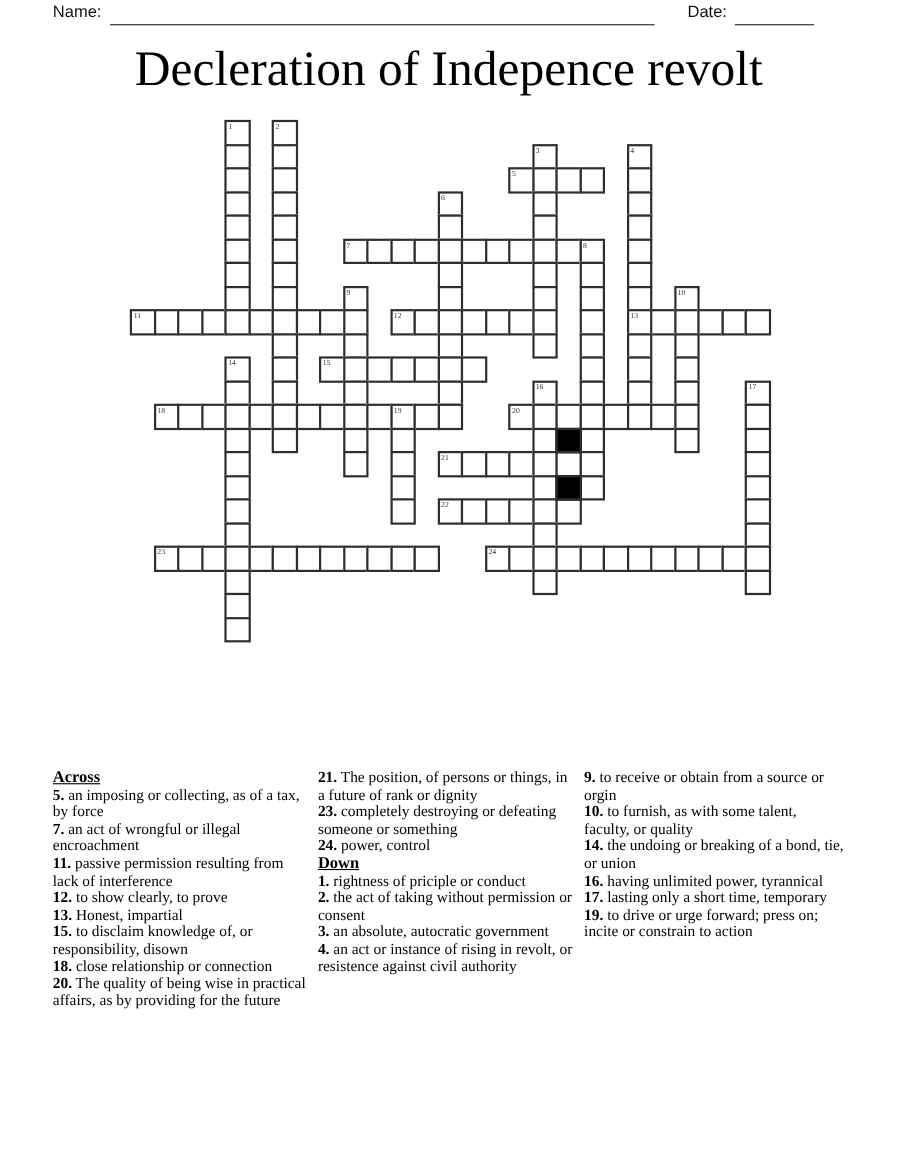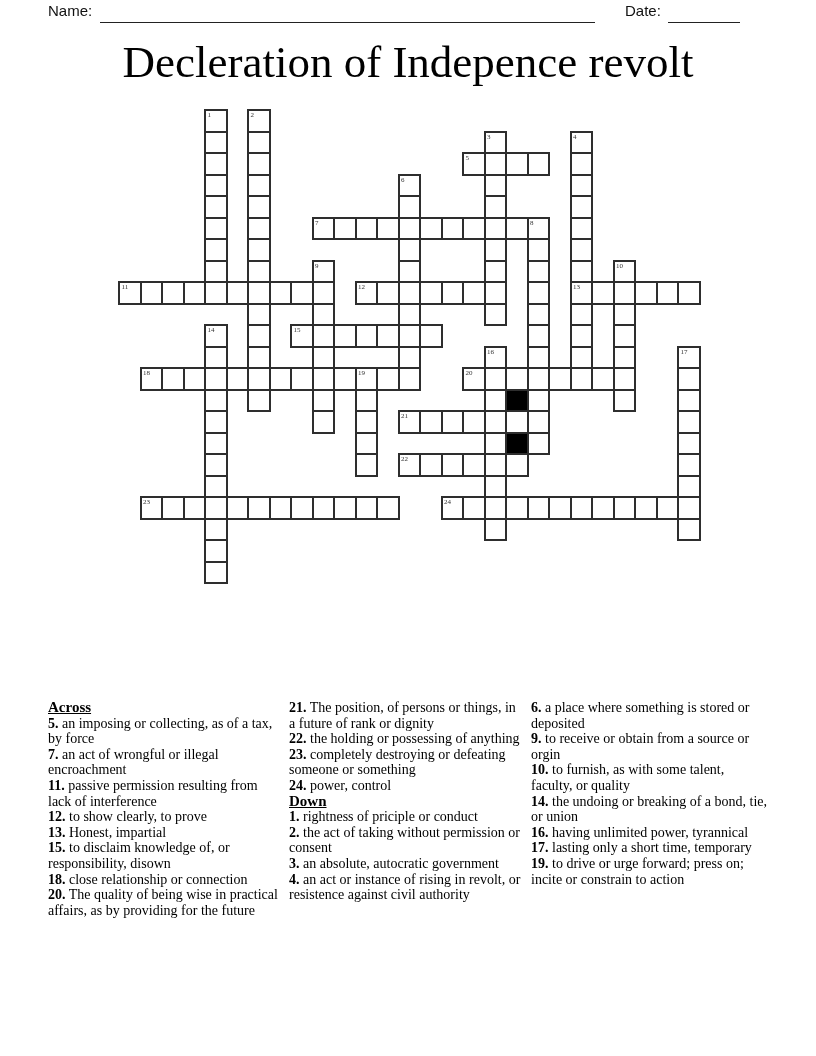--- a/index.html
+++ b/index.html
@@ -296,31 +296,29 @@
       <div class="clue"><span class="cn">7.</span><span class="ct"> an act of wrongful or illegal encroachment</span></div>
       <div class="clue"><span class="cn">11.</span><span class="ct"> passive permission resulting from lack of interference</span></div>
       <div class="clue"><span class="cn">12.</span><span class="ct"> to show clearly, to prove</span></div>
       <div class="clue"><span class="cn">13.</span><span class="ct"> Honest, impartial</span></div>
       <div class="clue"><span class="cn">15.</span><span class="ct"> to disclaim knowledge of, or responsibility, disown</span></div>
       <div class="clue"><span class="cn">18.</span><span class="ct"> close relationship or connection</span></div>
       <div class="clue"><span class="cn">20.</span><span class="ct"> The quality of being wise in practical affairs, as by providing for the future</span></div>
     </div>
   <div id="clue-col-2" class="clue-col">
       <div class="clue"><span class="cn">21.</span><span class="ct"> The position, of persons or things, in a future of rank or dignity</span></div>
-      <div class="clue"><span class="cn">22.</span><span class="ct"> the holding or possessing of anything</span></div>
       <div class="clue"><span class="cn">23.</span><span class="ct"> completely destroying or defeating someone or something</span></div>
       <div class="clue"><span class="cn">24.</span><span class="ct"> power, control</span></div>
       <div class="clue-header">Down</div>
       <div class="clue"><span class="cn">1.</span><span class="ct"> rightness of priciple or conduct</span></div>
       <div class="clue"><span class="cn">2.</span><span class="ct"> the act of taking without permission or consent</span></div>
       <div class="clue"><span class="cn">3.</span><span class="ct"> an absolute, autocratic government</span></div>
       <div class="clue"><span class="cn">4.</span><span class="ct"> an act or instance of rising in revolt, or resistence against civil authority</span></div>
     </div>
   <div id="clue-col-3" class="clue-col">
-      <div class="clue"><span class="cn">6.</span><span class="ct"> a place where something is stored or deposited</span></div>
       <div class="clue"><span class="cn">9.</span><span class="ct"> to receive or obtain from a source or orgin</span></div>
       <div class="clue"><span class="cn">10.</span><span class="ct"> to furnish, as with some talent, faculty, or quality</span></div>
       <div class="clue"><span class="cn">14.</span><span class="ct"> the undoing or breaking of a bond, tie, or union</span></div>
       <div class="clue"><span class="cn">16.</span><span class="ct"> having unlimited power, tyrannical</span></div>
       <div class="clue"><span class="cn">17.</span><span class="ct"> lasting only a short time, temporary</span></div>
       <div class="clue"><span class="cn">19.</span><span class="ct"> to drive or urge forward; press on; incite or constrain to action</span></div>
     </div>
 </div>
 
 </body></html>

